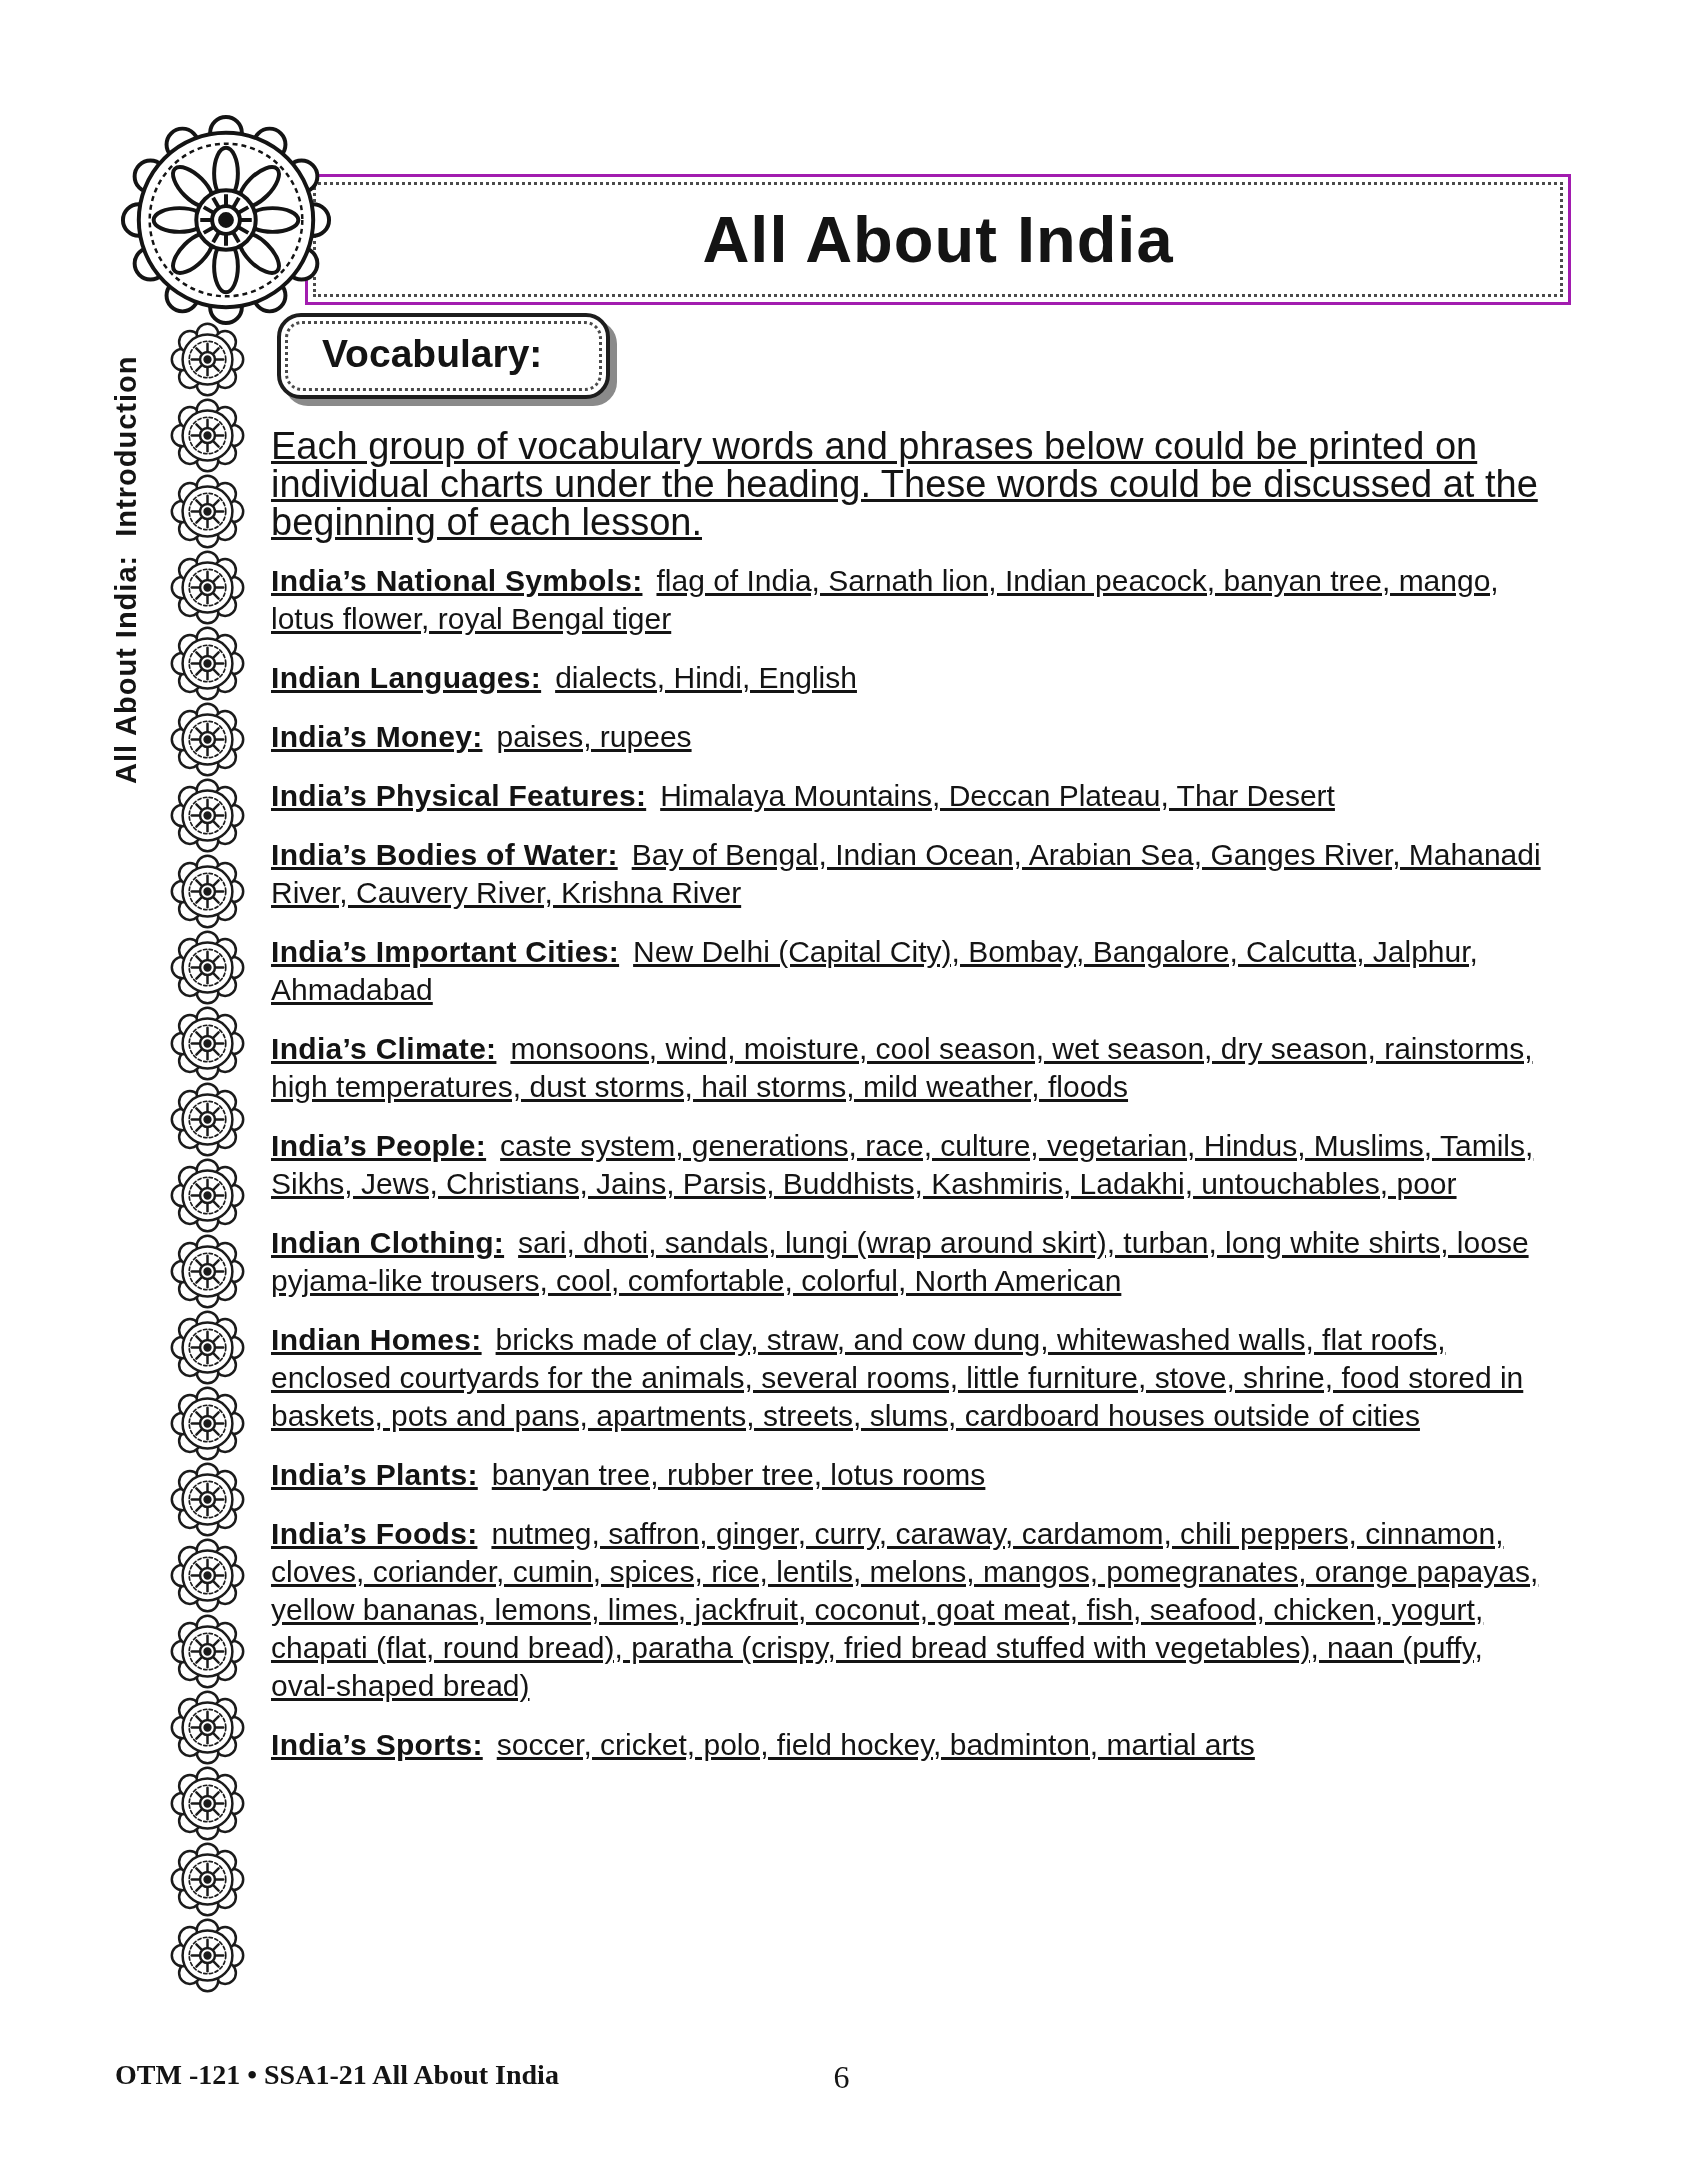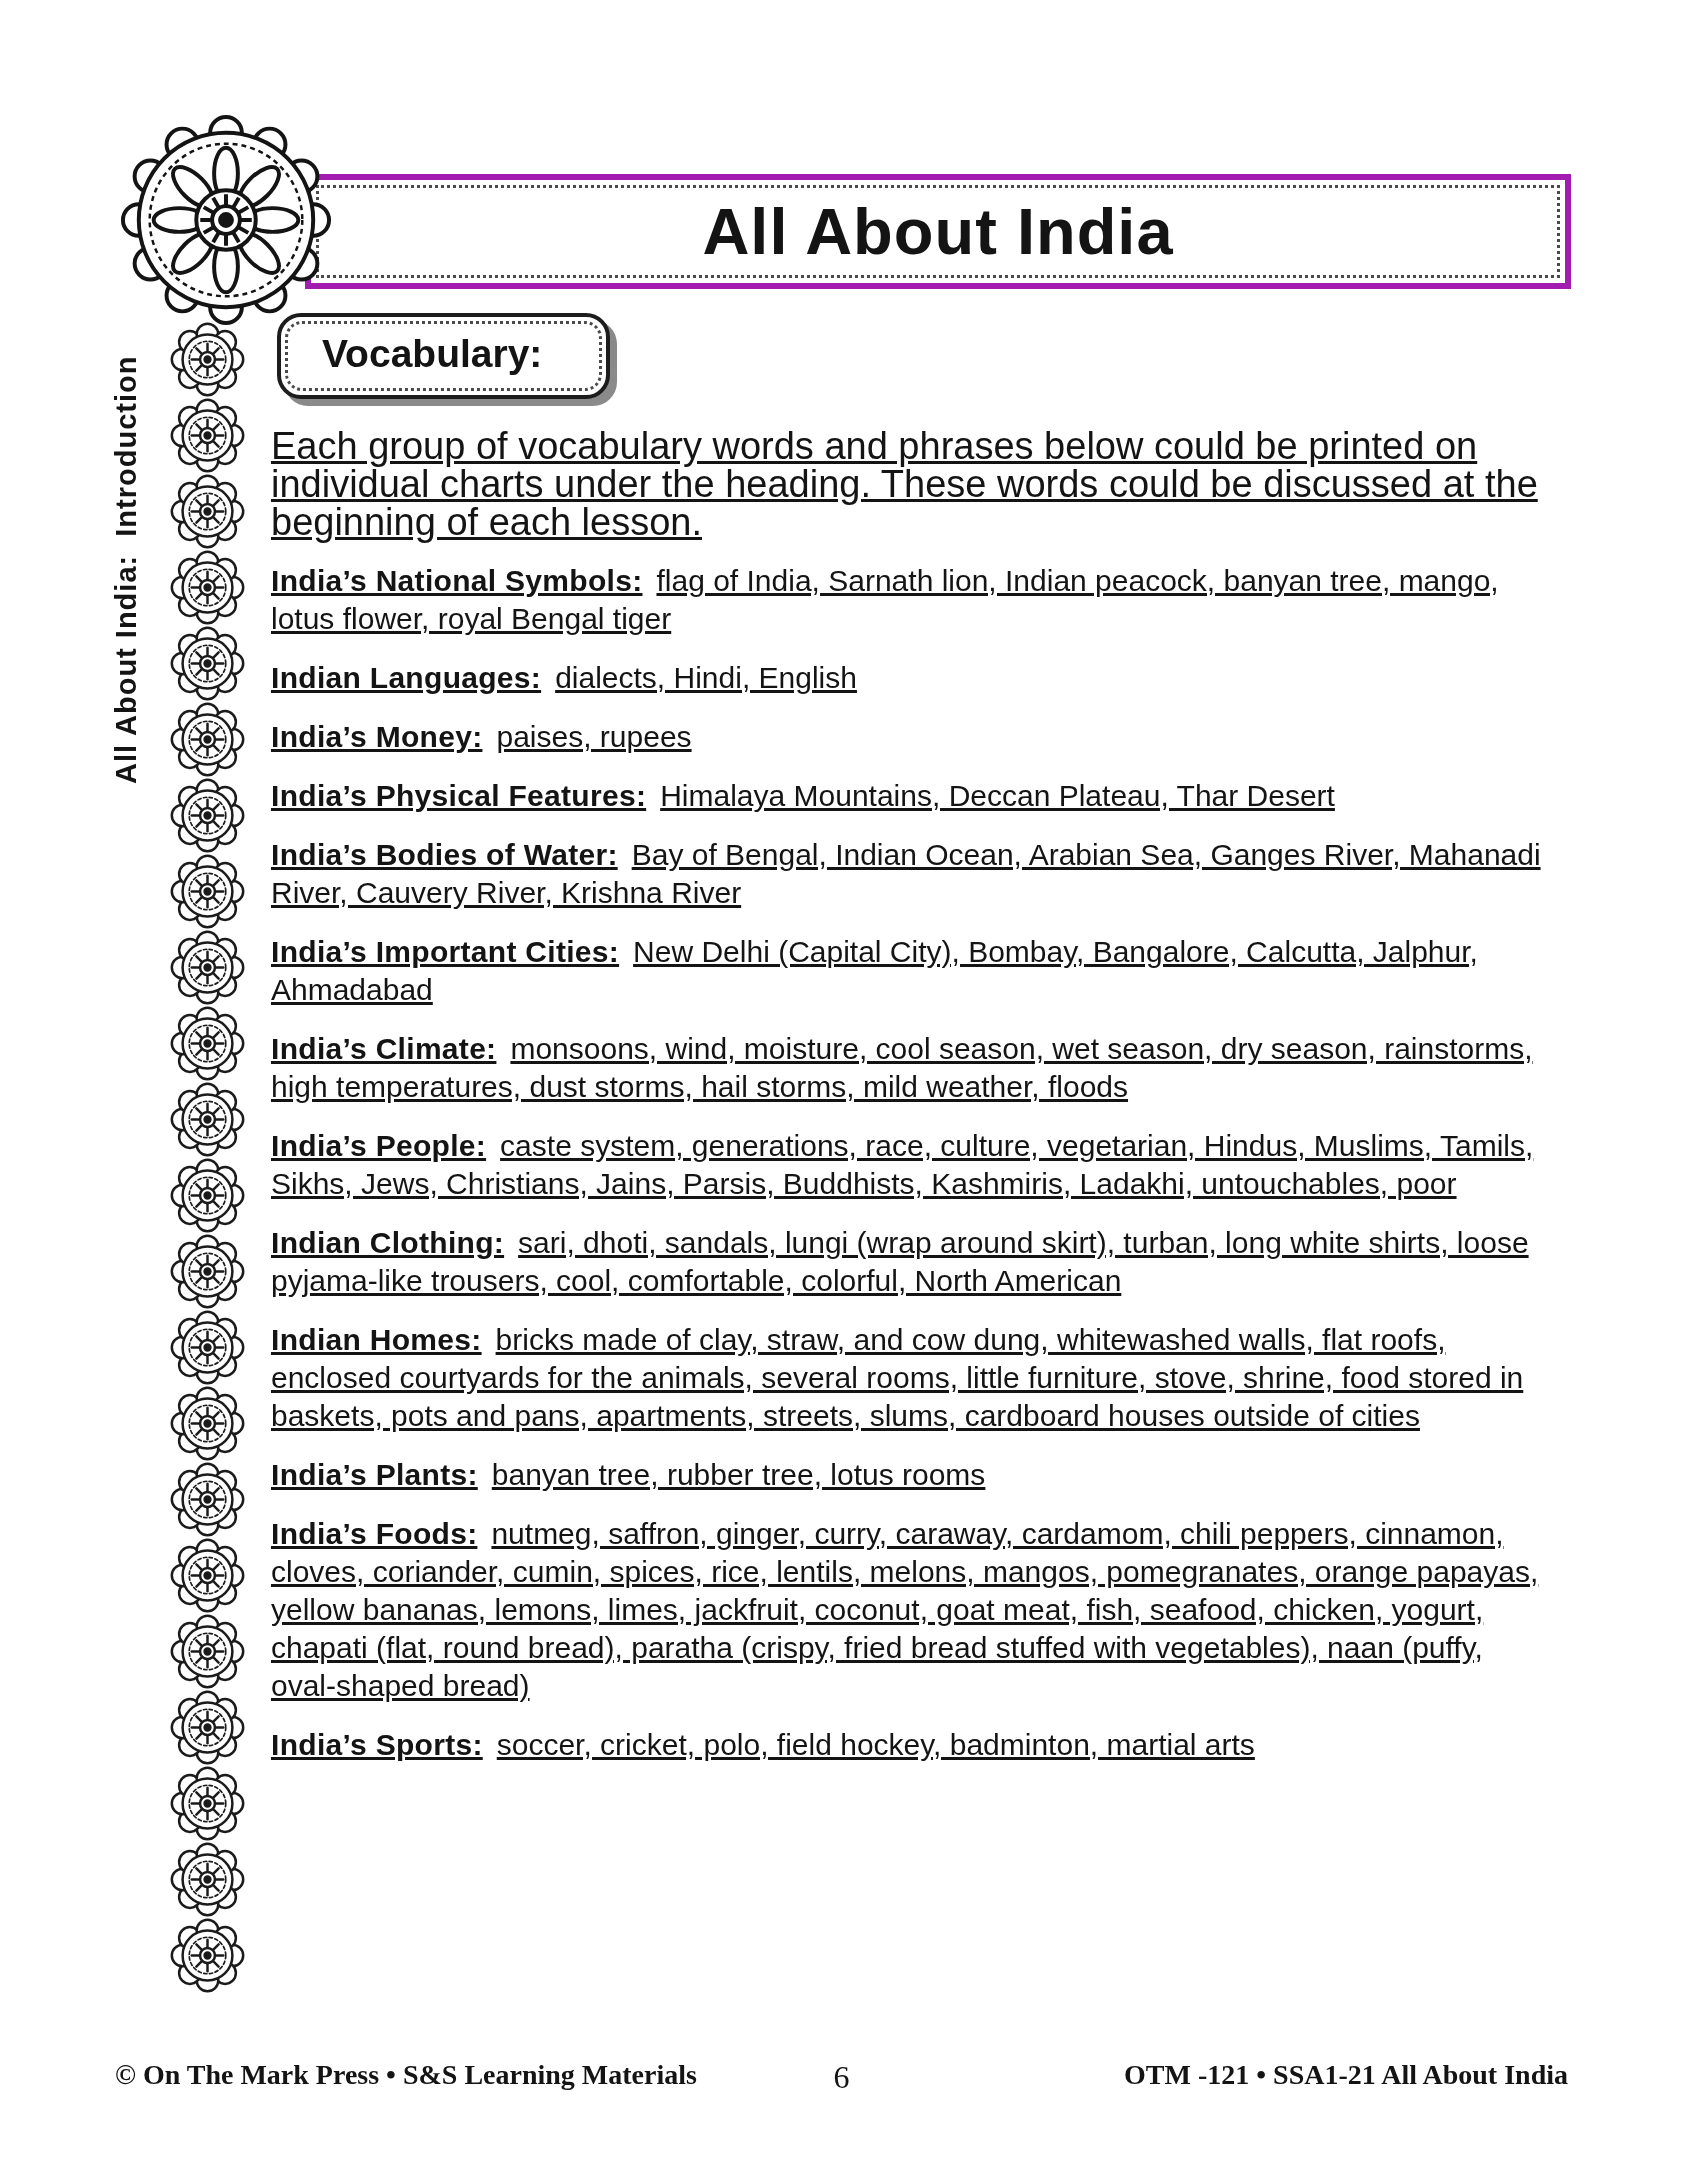--- a/index.html
+++ b/index.html
@@ -2,22 +2,22 @@
 <html><head>
 <meta charset="utf-8">
 <style>
   * { margin:0; padding:0; box-sizing:border-box; }
   html,body { background:#ffffff; }
   body { font-family:"Liberation Sans", sans-serif; color:#141414; }
 
   .page { position:relative; width:1683px; height:2178px; background:#fff; overflow:hidden; margin:0 auto; }
 
   
-  .banner { position:absolute; left:305px; top:174px; right:112px; height:115px;
-            border:6px solid #a21caf; background:#fff; z-index:2; }
+  .banner { position:absolute; left:305px; top:174px; right:112px; height:131px;
+            border:3px solid #a21caf; background:#fff; z-index:2; }
   .banner-inner { position:absolute; inset:5px; border:3px dotted #4a4a4a;
                   display:flex; align-items:center; justify-content:center; }
   .page-title { font-size:65px; font-weight:bold; letter-spacing:1px; }
 
   .medallion { position:absolute; left:117px; top:111px; width:218px; height:218px; z-index:3; }
 
   
   .vertical-label { position:absolute; left:103px; top:327px; height:485px; width:46px;
                     writing-mode:vertical-rl; transform:rotate(180deg);
                     font-weight:bold; font-size:29px; letter-spacing:1px;
@@ -261,19 +261,18 @@
 
         <p class="vocab-item">
           <strong class="vocab-label">India’s Sports:</strong><span class="vocab-text">soccer, cricket, polo, field hockey, badminton, martial arts</span>
         </p>
 
       </div>
 
   </div>
 
   <div class="footer">
-    <span>© On The Mark Press • S&amp;S Learning Materials</span>
     <span class="page-num">6</span>
     <span>OTM -121 • SSA1-21 All About India</span>
   </div>
 
 </div>
 
 
 </body></html>

